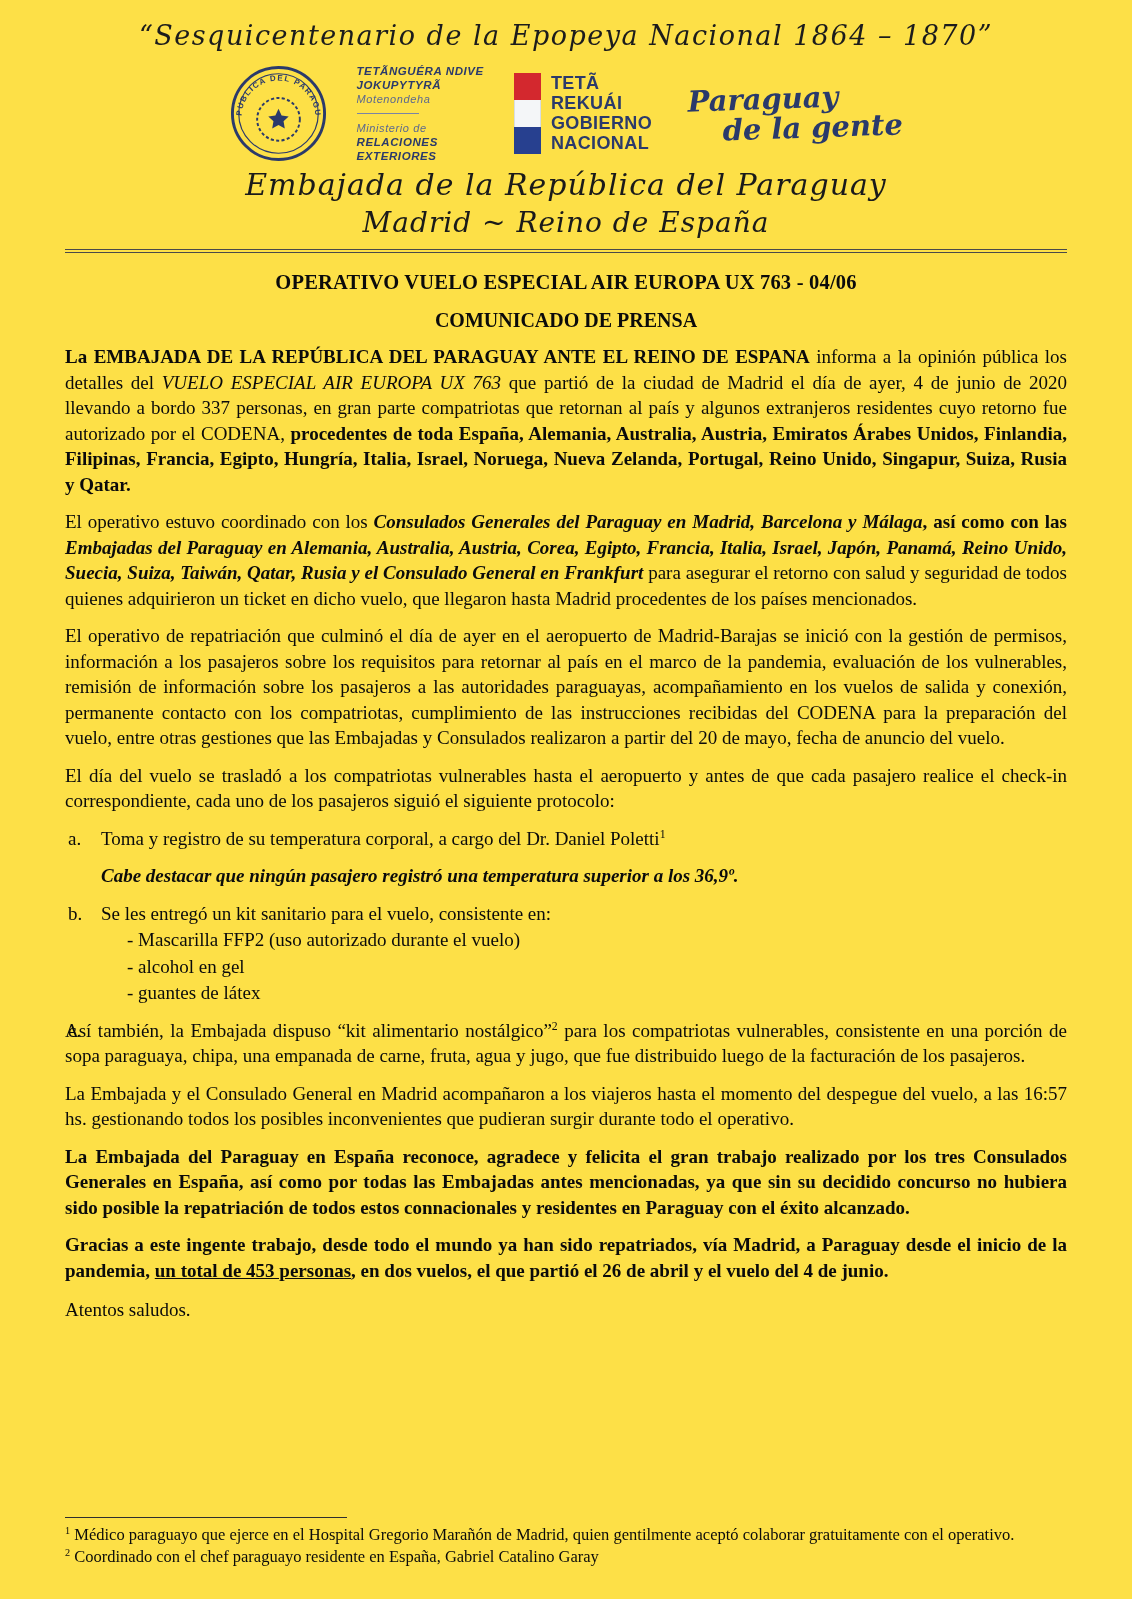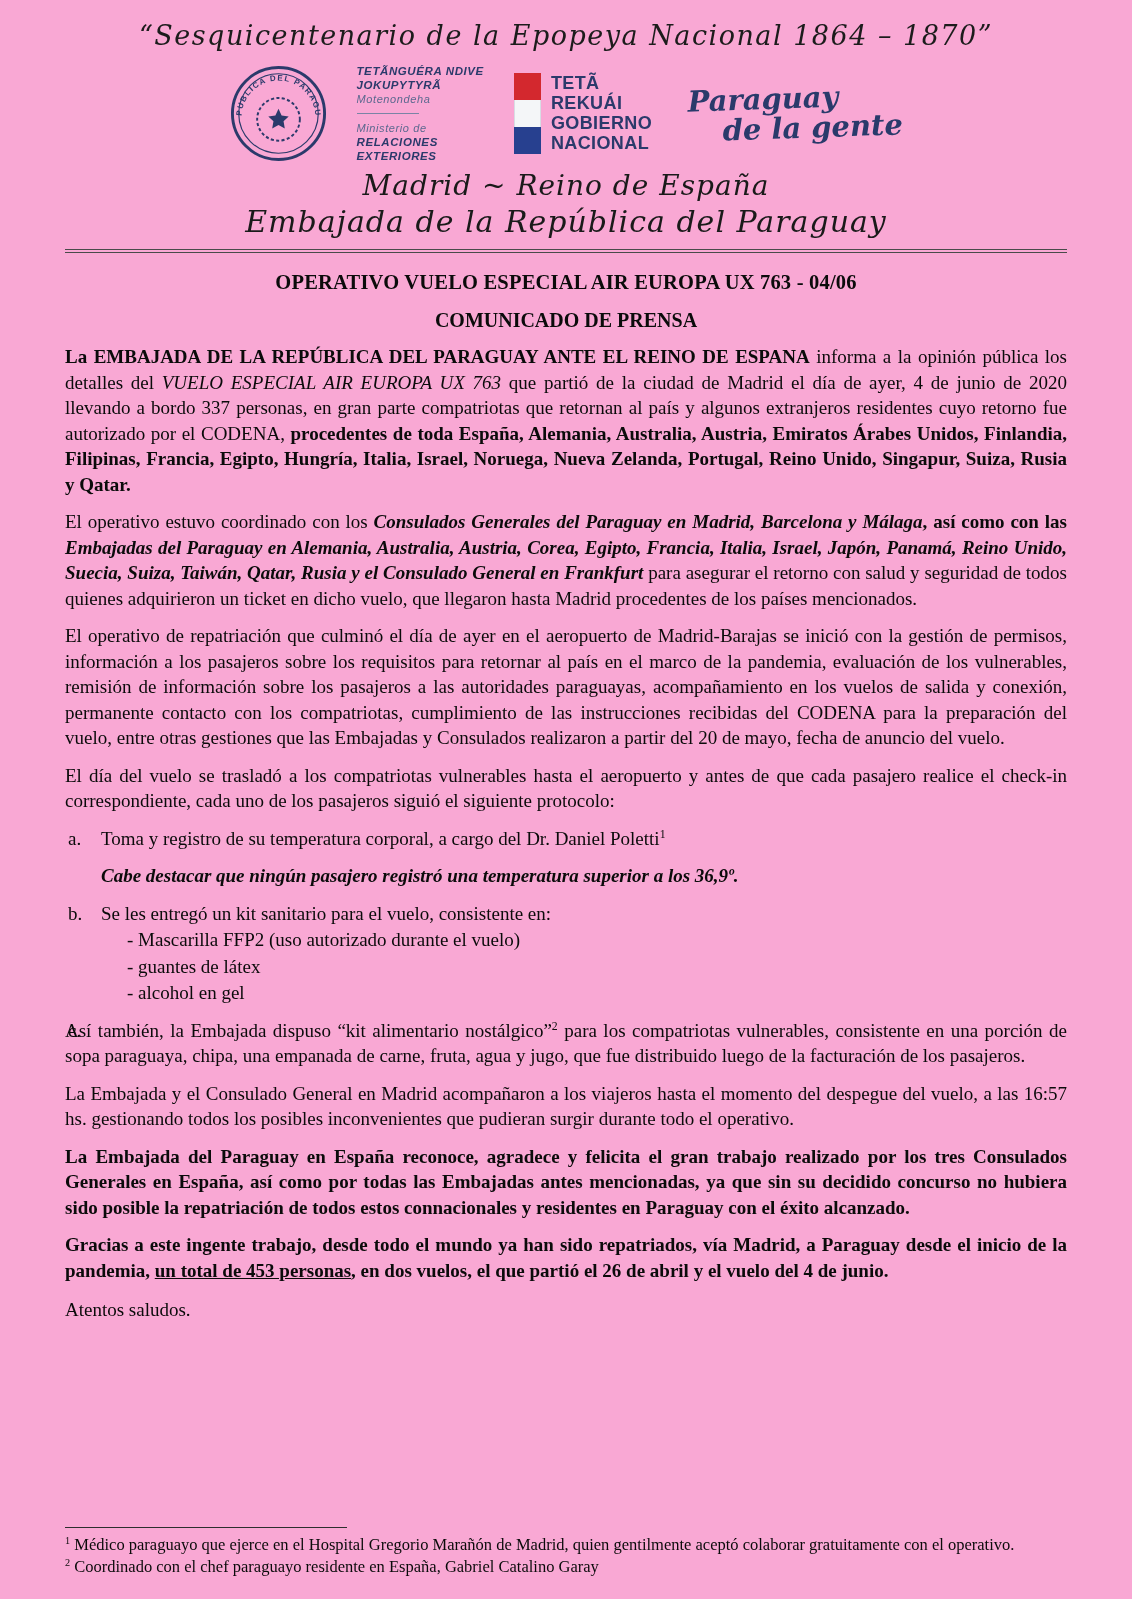--- a/index.html
+++ b/index.html
@@ -1,18 +1,18 @@
 <!DOCTYPE html>
 <html><head>
 <meta charset="utf-8">
 <style>
   * { margin:0; padding:0; box-sizing:border-box; }
   html,body { background:#9a9a9a; }
   .page {
-    width:1132px; height:1599px; margin:0 auto; background:#f9a8d4;
+    width:1132px; height:1599px; margin:0 auto; background:#fde047;
     position:relative; padding:0 65px; overflow:hidden;
     font-family:"Liberation Serif","DejaVu Serif",serif; color:#0b0b0b;
   }
   
   .motto {
     padding-top:20px; text-align:center; font-style:italic;
     font-size:27px; letter-spacing:1.5px; color:#1c1c1c;
     font-family:"DejaVu Serif",serif;
   }
   .logo-row {
@@ -62,21 +62,21 @@
   .block-li .marker { position:absolute; left:3px; top:0; }
   .block-note { padding-left:36px; }
   .block-sub { padding-left:62px; margin-top:1px; text-align:left; }
   .block-sign { margin-top:14px; text-align:left; }
   .run-b  { font-weight:bold; }
   .run-i  { font-style:italic; }
   .run-bi { font-weight:bold; font-style:italic; }
   .run-bu { font-weight:bold; text-decoration:underline; }
   .run-sup { vertical-align:super; font-size:0.62em; line-height:0; }
   
-  .footnotes { position:absolute; left:65px; right:65px; bottom:21px; }
+  .footnotes { position:absolute; left:65px; right:65px; bottom:31px; }
   .footnote-rule { width:282px; border-top:1.5px solid #2e2e2e; margin-bottom:6px; }
   .footnote { font-size:16.5px; line-height:22px; padding-left:16px; text-indent:-16px; text-align:justify; }
 </style>
 </head>
 <body>
 
 <div class="page">
 
   <div class="motto">“Sesquicentenario de la Epopeya Nacional 1864 – 1870”</div>
 
@@ -116,39 +116,39 @@
         <div>NACIONAL</div>
       </div>
     </div>
 
     <div class="slogan">
       <div>Paraguay</div>
       <div class="line2">de la gente</div>
     </div>
   </div>
 
+  <div class="embassy-script l1">Embajada de la República del Paraguay</div>
   <div class="embassy-script l2">Madrid ~ Reino de España</div>
-  <div class="embassy-script l1">Embajada de la República del Paraguay</div>
 
   <div class="header-rule"></div>
 
   <div class="doc-title">OPERATIVO VUELO ESPECIAL AIR EUROPA UX 763 - 04/06</div>
   <div class="doc-subtitle">COMUNICADO DE PRENSA</div>
 
   <div class="doc-body">
       <div class="block block-p"><span class="run-b">La EMBAJADA DE LA REPÚBLICA DEL PARAGUAY ANTE EL REINO DE ESPANA</span><span class="run-r"> informa a la opinión pública los detalles del </span><span class="run-i">VUELO ESPECIAL AIR EUROPA UX 763</span><span class="run-r"> que partió de la ciudad de Madrid el día de ayer, 4 de junio de 2020 llevando a bordo 337 personas, en gran parte compatriotas que retornan al país y algunos extranjeros residentes cuyo retorno fue autorizado por el CODENA, </span><span class="run-b">procedentes de toda España, Alemania, Australia, Austria, Emiratos Árabes Unidos, Finlandia, Filipinas, Francia, Egipto, Hungría, Italia, Israel, Noruega, Nueva Zelanda, Portugal, Reino Unido, Singapur, Suiza, Rusia y Qatar.</span></div>
       <div class="block block-p"><span class="run-r">El operativo estuvo coordinado con los </span><span class="run-bi">Consulados Generales del Paraguay en Madrid, Barcelona y Málaga</span><span class="run-b">, así como con las </span><span class="run-bi">Embajadas del Paraguay en Alemania, Australia, Austria, Corea, Egipto, Francia, Italia, Israel, Japón, Panamá, Reino Unido, Suecia, Suiza, Taiwán, Qatar, Rusia y el Consulado General en Frankfurt</span><span class="run-r"> para asegurar el retorno con salud y seguridad de todos quienes adquirieron un ticket en dicho vuelo, que llegaron hasta Madrid procedentes de los países mencionados.</span></div>
       <div class="block block-p"><span class="run-r">El operativo de repatriación que culminó el día de ayer en el aeropuerto de Madrid-Barajas se inició con la gestión de permisos, información a los pasajeros sobre los requisitos para retornar al país en el marco de la pandemia, evaluación de los vulnerables, remisión de información sobre los pasajeros a las autoridades paraguayas, acompañamiento en los vuelos de salida y conexión, permanente contacto con los compatriotas, cumplimiento de las instrucciones recibidas del CODENA para la preparación del vuelo, entre otras gestiones que las Embajadas y Consulados realizaron a partir del 20 de mayo, fecha de anuncio del vuelo.</span></div>
       <div class="block block-p"><span class="run-r">El día del vuelo se trasladó a los compatriotas vulnerables hasta el aeropuerto y antes de que cada pasajero realice el check-in correspondiente, cada uno de los pasajeros siguió el siguiente protocolo:</span></div>
       <div class="block block-li"><span class="marker">a.</span><span class="run-r">Toma y registro de su temperatura corporal, a cargo del Dr. Daniel Poletti</span><span class="run-sup">1</span></div>
       <div class="block block-note"><span class="run-bi">Cabe destacar que ningún pasajero registró una temperatura superior a los 36,9º.</span></div>
       <div class="block block-li"><span class="marker">b.</span><span class="run-r">Se les entregó un kit sanitario para el vuelo, consistente en:</span></div>
       <div class="block block-sub"><span class="run-r">- Mascarilla FFP2 (uso autorizado durante el vuelo)</span></div>
+      <div class="block block-sub"><span class="run-r">- alcohol en gel</span></div>
       <div class="block block-sub"><span class="run-r">- guantes de látex</span></div>
-      <div class="block block-sub"><span class="run-r">- alcohol en gel</span></div>
       <div class="block block-li"><span class="marker">c.</span></div>
       <div class="block block-p"><span class="run-r">Así también, la Embajada dispuso “kit alimentario nostálgico”</span><span class="run-sup">2</span><span class="run-r"> para los compatriotas vulnerables, consistente en una porción de sopa paraguaya, chipa, una empanada de carne, fruta, agua y jugo, que fue distribuido luego de la facturación de los pasajeros.</span></div>
       <div class="block block-p"><span class="run-r">La Embajada y el Consulado General en Madrid acompañaron a los viajeros hasta el momento del despegue del vuelo, a las 16:57 hs. gestionando todos los posibles inconvenientes que pudieran surgir durante todo el operativo.</span></div>
       <div class="block block-p"><span class="run-b">La Embajada del Paraguay en España reconoce, agradece y felicita el gran trabajo realizado por los tres Consulados Generales en España, así como por todas las Embajadas antes mencionadas, ya que sin su decidido concurso no hubiera sido posible la repatriación de todos estos connacionales y residentes en Paraguay con el éxito alcanzado.</span></div>
       <div class="block block-p"><span class="run-b">Gracias a este ingente trabajo, desde todo el mundo ya han sido repatriados, vía Madrid, a Paraguay desde el inicio de la pandemia, </span><span class="run-bu">un total de 453 personas</span><span class="run-b">, en dos vuelos, el que partió el 26 de abril y el vuelo del 4 de junio.</span></div>
       <div class="block block-sign"><span class="run-r">Atentos saludos.</span></div>
     </div>
 
   <div class="footnotes">
     <div class="footnote-rule"></div>

